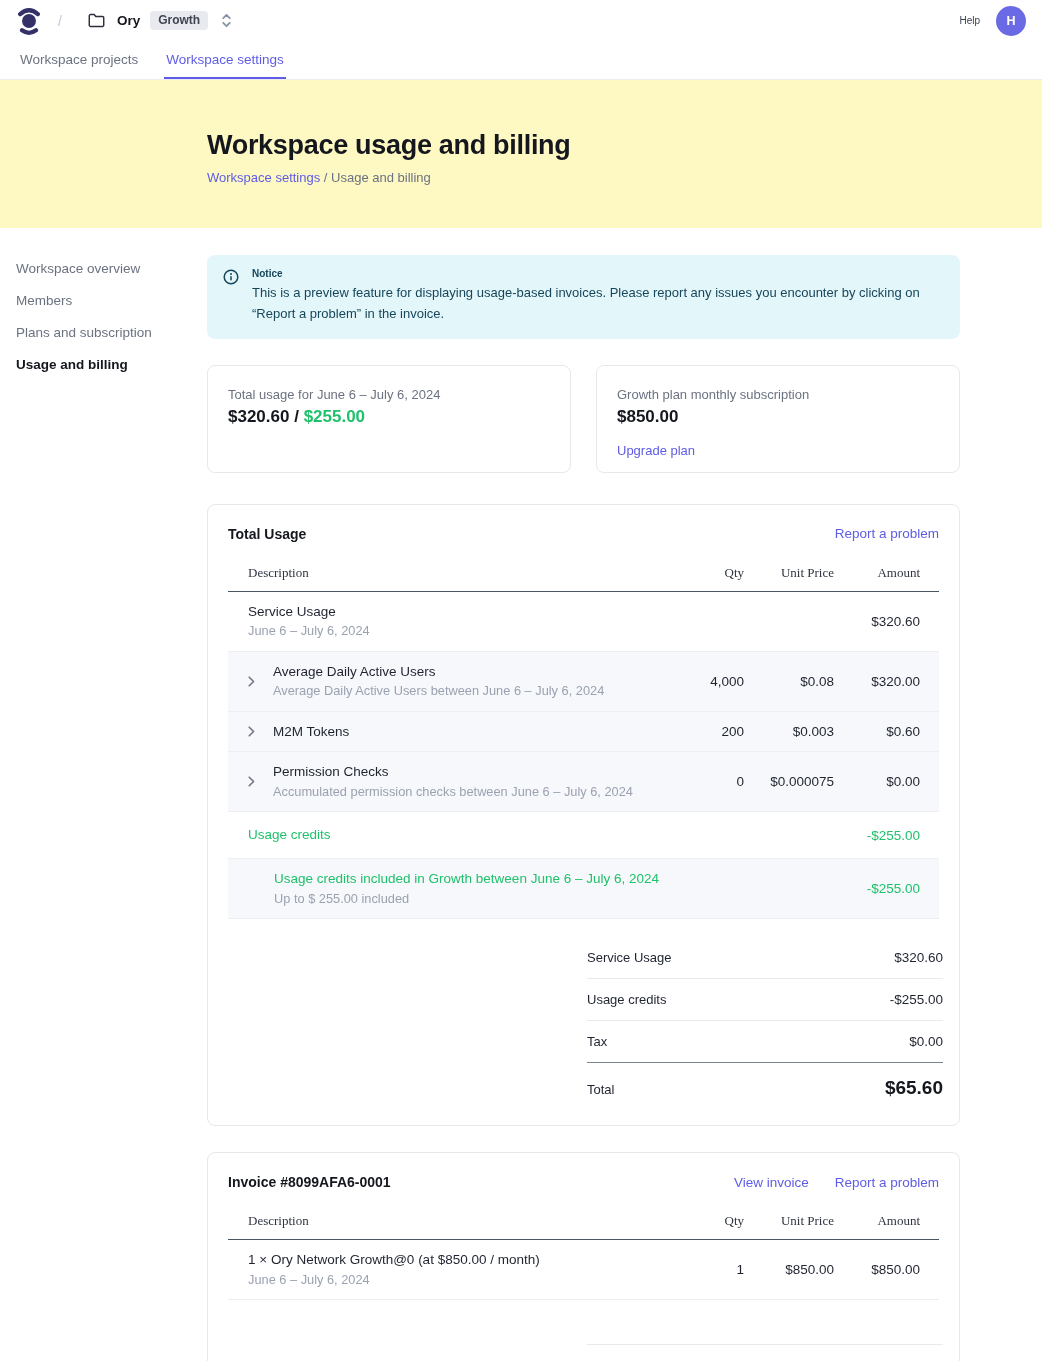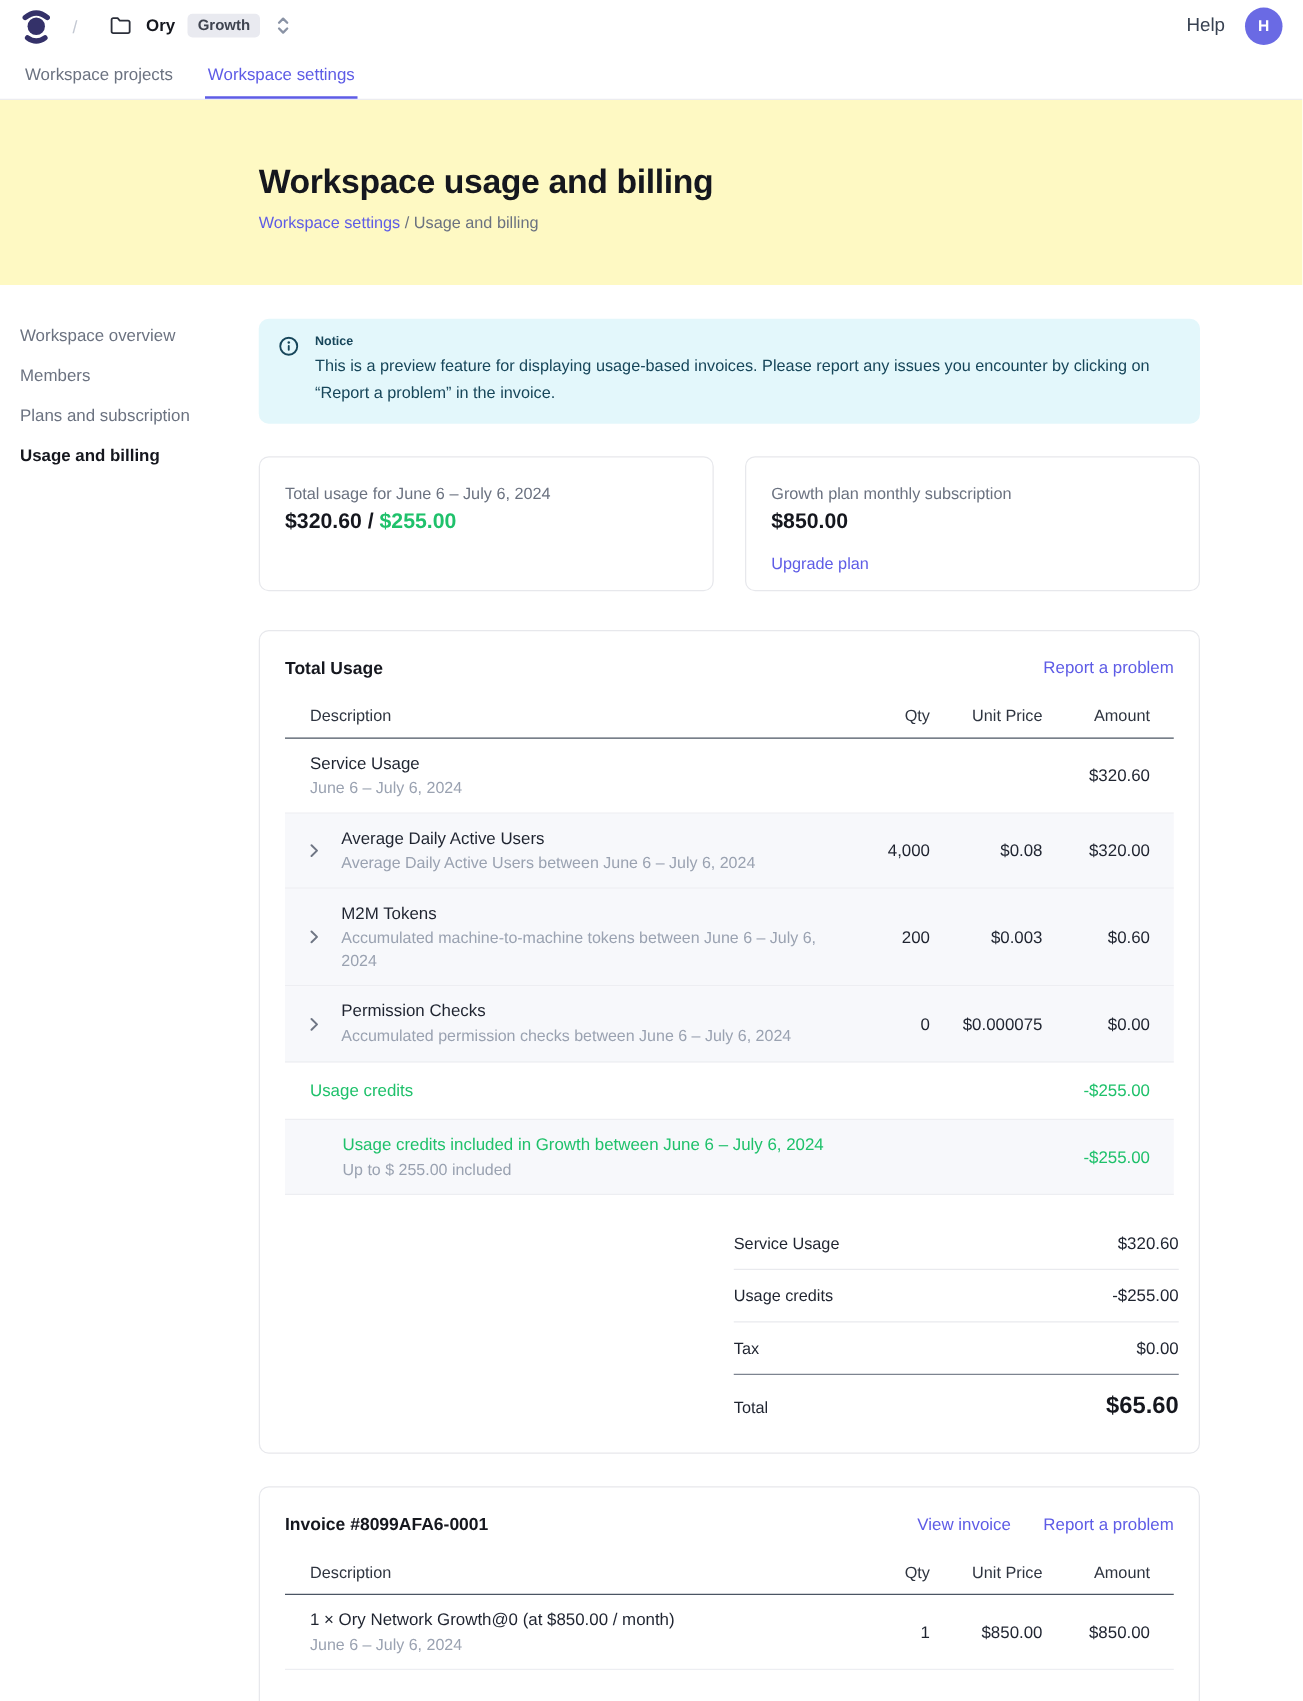--- a/index.html
+++ b/index.html
@@ -29,21 +29,21 @@
 
   
   .topbar{height:41px;display:flex;align-items:center;justify-content:space-between;padding:0 16px;background:#fff;}
   .topbar-left{display:flex;align-items:center;gap:10px;}
   .logo{display:inline-flex;align-items:center;}
   .crumb-slash{color:#c3c8d2;font-size:14px;margin:0 6px;}
   .ws-name{font-weight:600;color:var(--ink-strong);font-size:13.5px;margin-left:2px;}
   .badge{background:#e9eaf0;color:#3f4450;font-size:12px;font-weight:600;border-radius:4px;padding:2px 8px 3px;line-height:1.2;}
   .selector{display:inline-flex;margin-left:2px;cursor:pointer;}
   .topbar-right{display:flex;align-items:center;gap:16px;}
-  .help{color:#374151;font-size:15px;cursor:pointer;}
+  .help{color:#374151;font-size:10px;cursor:pointer;}
   .avatar{width:30px;height:30px;border-radius:50%;background:var(--avatar);color:#fff;display:flex;align-items:center;justify-content:center;font-size:12.5px;font-weight:600;cursor:pointer;}
 
   
   .tabbar{display:flex;padding:0 18px;gap:24px;border-bottom:1px solid #ececf0;background:#fff;}
   .tab{padding:11px 2px 10px;font-size:13.5px;color:var(--muted);cursor:pointer;border-bottom:2px solid transparent;}
   .tab.active{color:var(--accent);border-bottom-color:var(--accent);}
 
   
   .hero{background:#fef9c3;height:148px;padding:50px 0 0 207px;}
   .hero h1{font-size:27px;font-weight:700;color:var(--ink-strong);letter-spacing:-.3px;}
@@ -78,21 +78,21 @@
   .panel-usage{margin-top:31px;}
   .panel-invoice{margin-top:26px;}
   .panel-head{display:flex;align-items:center;justify-content:space-between;padding:21px 20px 14px;}
   .panel-title{font-size:14px;font-weight:700;color:var(--ink-strong);}
   .panel-links{display:flex;gap:26px;}
   .panel-links .link{font-size:13.5px;}
 
   
   .table{margin:0 20px;}
   .trow{display:grid;grid-template-columns:1fr 70px 90px 86px;align-items:center;padding:0 19px 0 20px;border-bottom:1px solid #edeef2;}
-  .trow-head{border-bottom:1px solid #4b5563;}
+  .trow-head{border-bottom:1px solid #4b5563;font-family:Liberation Serif, serif;}
   .th{font-size:13px;color:#2f3540;font-weight:500;padding:9px 0 10px;}
   .num{text-align:right;}
   .cell{font-size:13.5px;color:var(--ink);}
   .desc{display:flex;align-items:center;padding:10px 0;}
   .chev{flex:0 0 15px;margin-right:10px;display:flex;align-items:center;color:#6f7684;}
   .name{font-size:13.5px;color:var(--ink);line-height:1.45;}
   .sub{font-size:12.8px;color:var(--faint);line-height:1.45;margin-top:1px;}
   .trow.shaded,.trow.credit-shaded{background:var(--shade);}
   .trow.credit .name,.trow.credit .amt,
   .trow.credit-shaded .name,.trow.credit-shaded .amt{color:var(--green);}
@@ -243,21 +243,20 @@
 
           <div class="trow shaded">
             <div class="desc">
               <span class="chev">
                 <svg width="7" height="11" viewBox="0 0 7 11" fill="none" stroke="currentColor" stroke-width="1.6" stroke-linecap="round" stroke-linejoin="round">
                   <path d="M1.2 1.2 L5.6 5.5 L1.2 9.8"></path>
                 </svg>
               </span>
               <span>
                 <div class="name">M2M Tokens</div>
-                <div class="sub">Accumulated machine-to-machine tokens between June 6 – July 6, 2024</div>
               </span>
             </div>
             <div class="cell num">200</div>
             <div class="cell num">$0.003</div>
             <div class="cell num amt">$0.60</div>
           </div>
 
           <div class="trow shaded">
             <div class="desc">
               <span class="chev">

